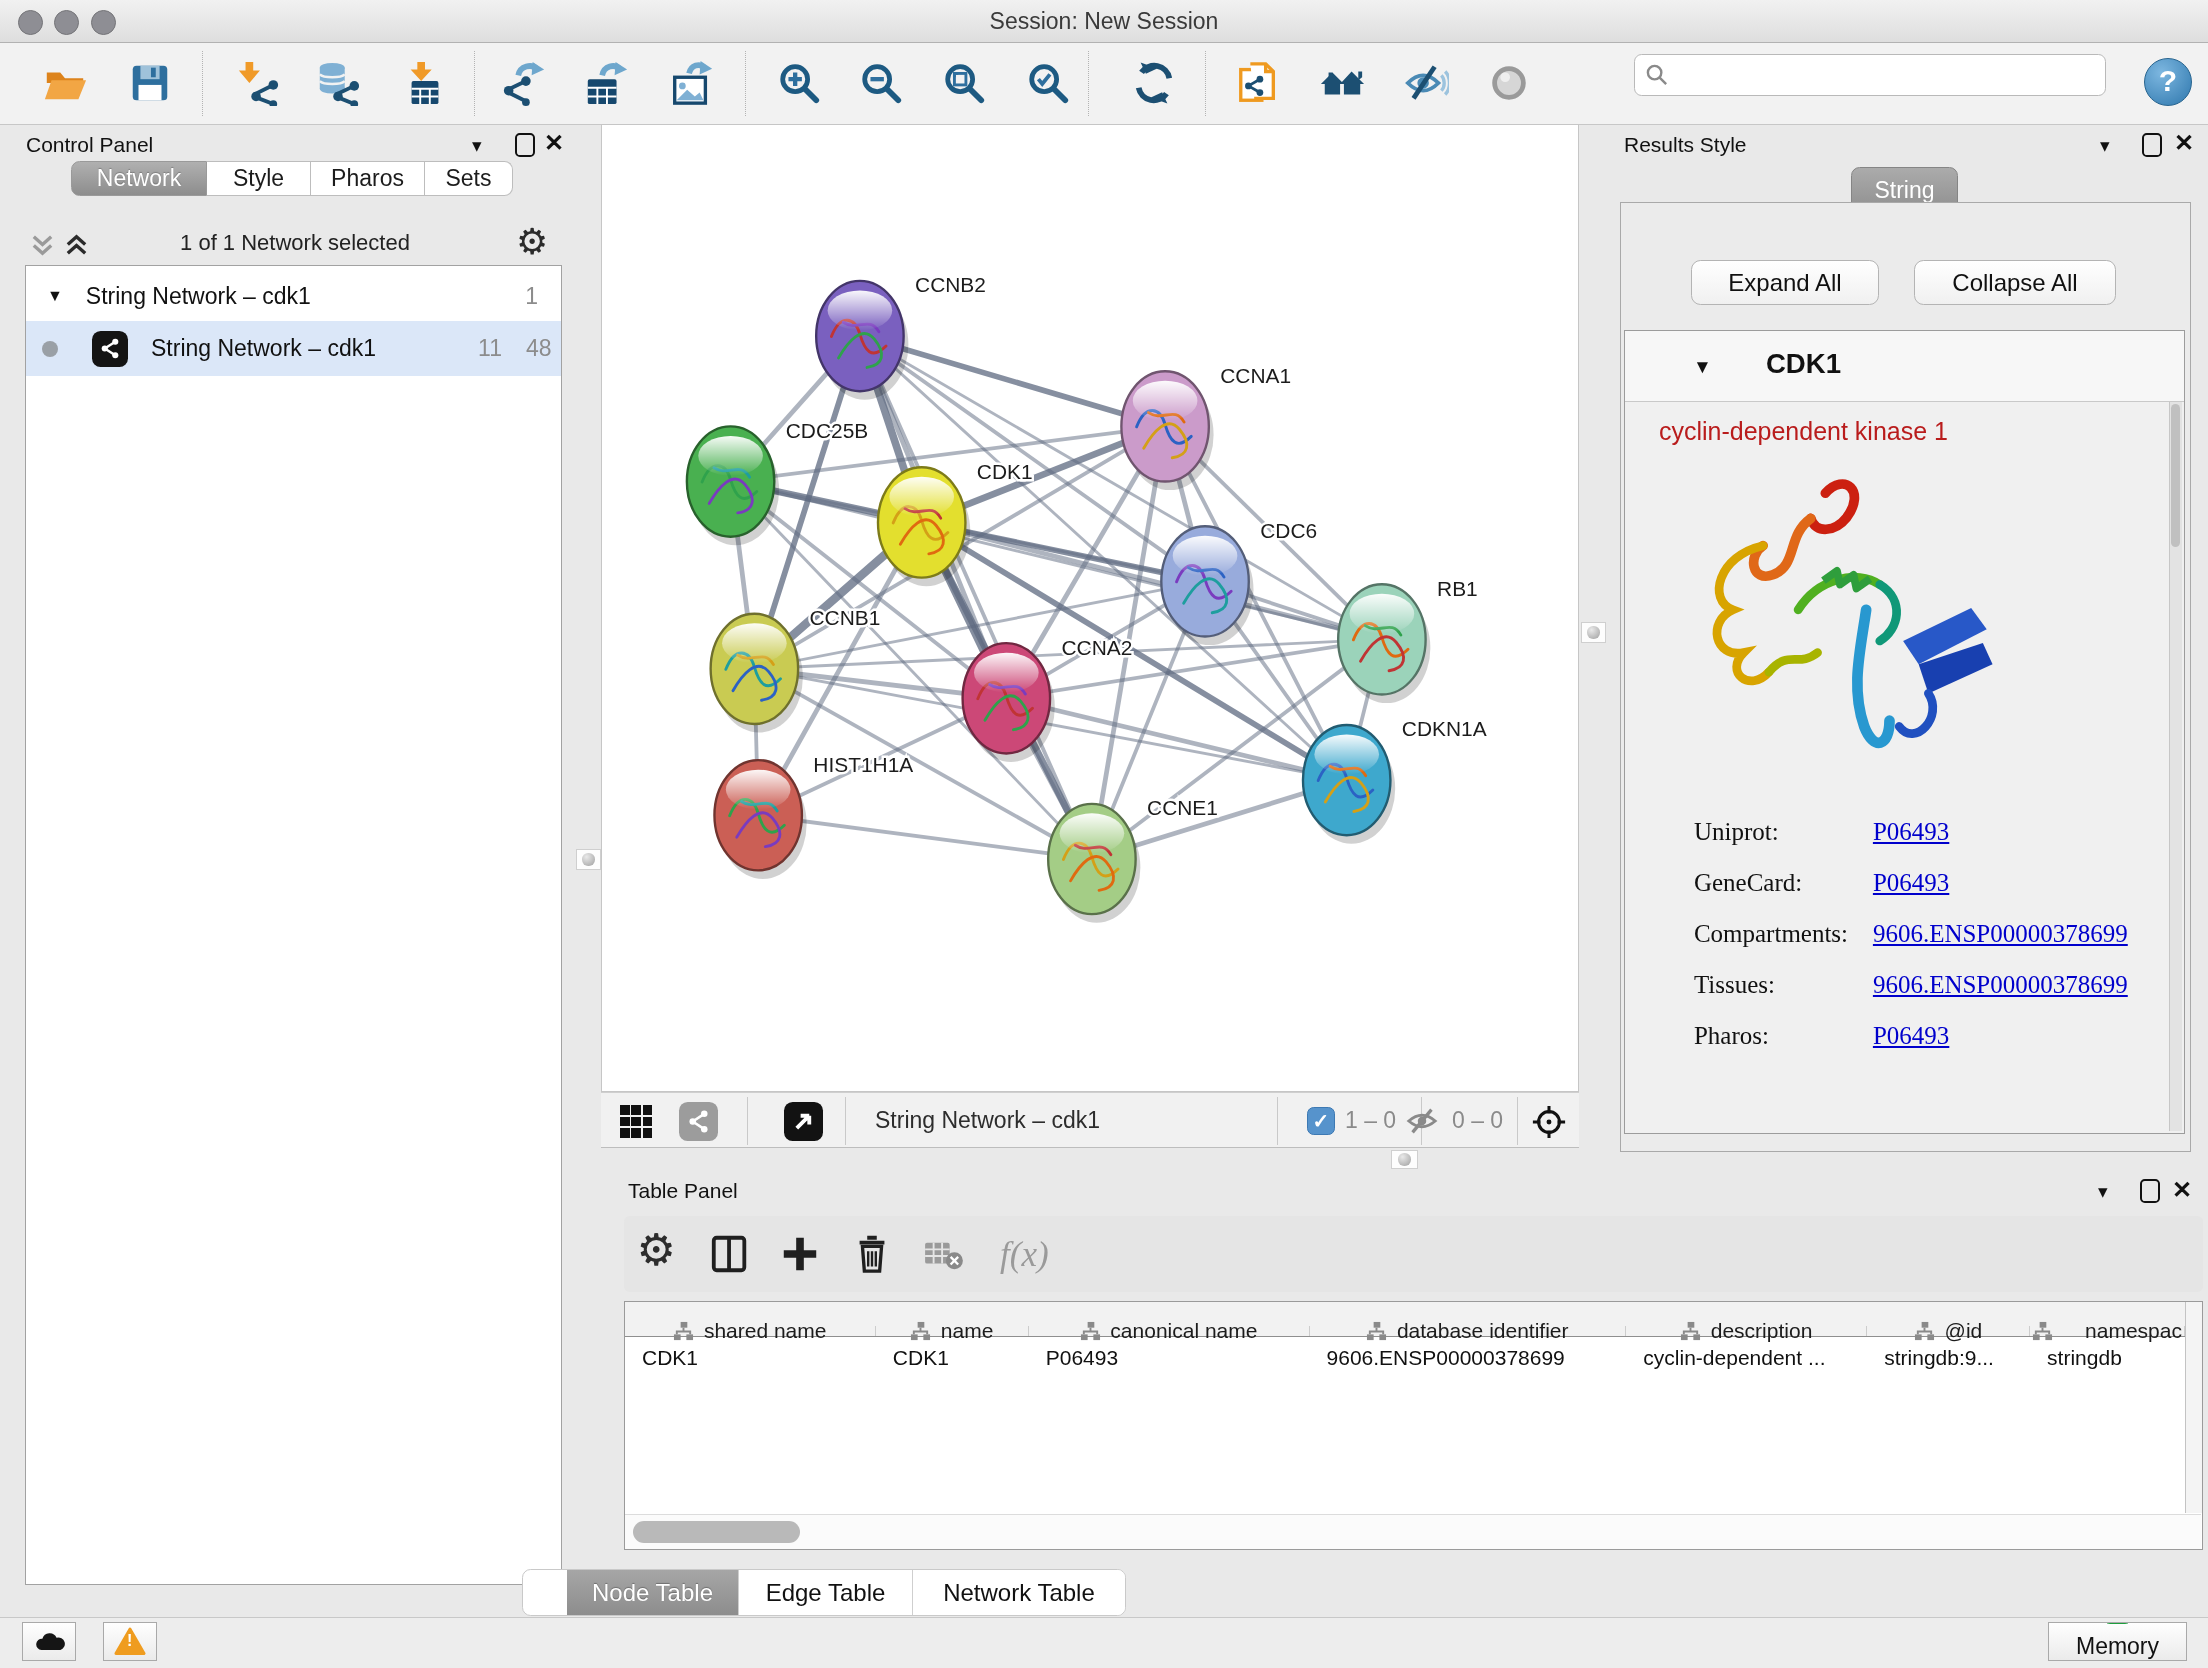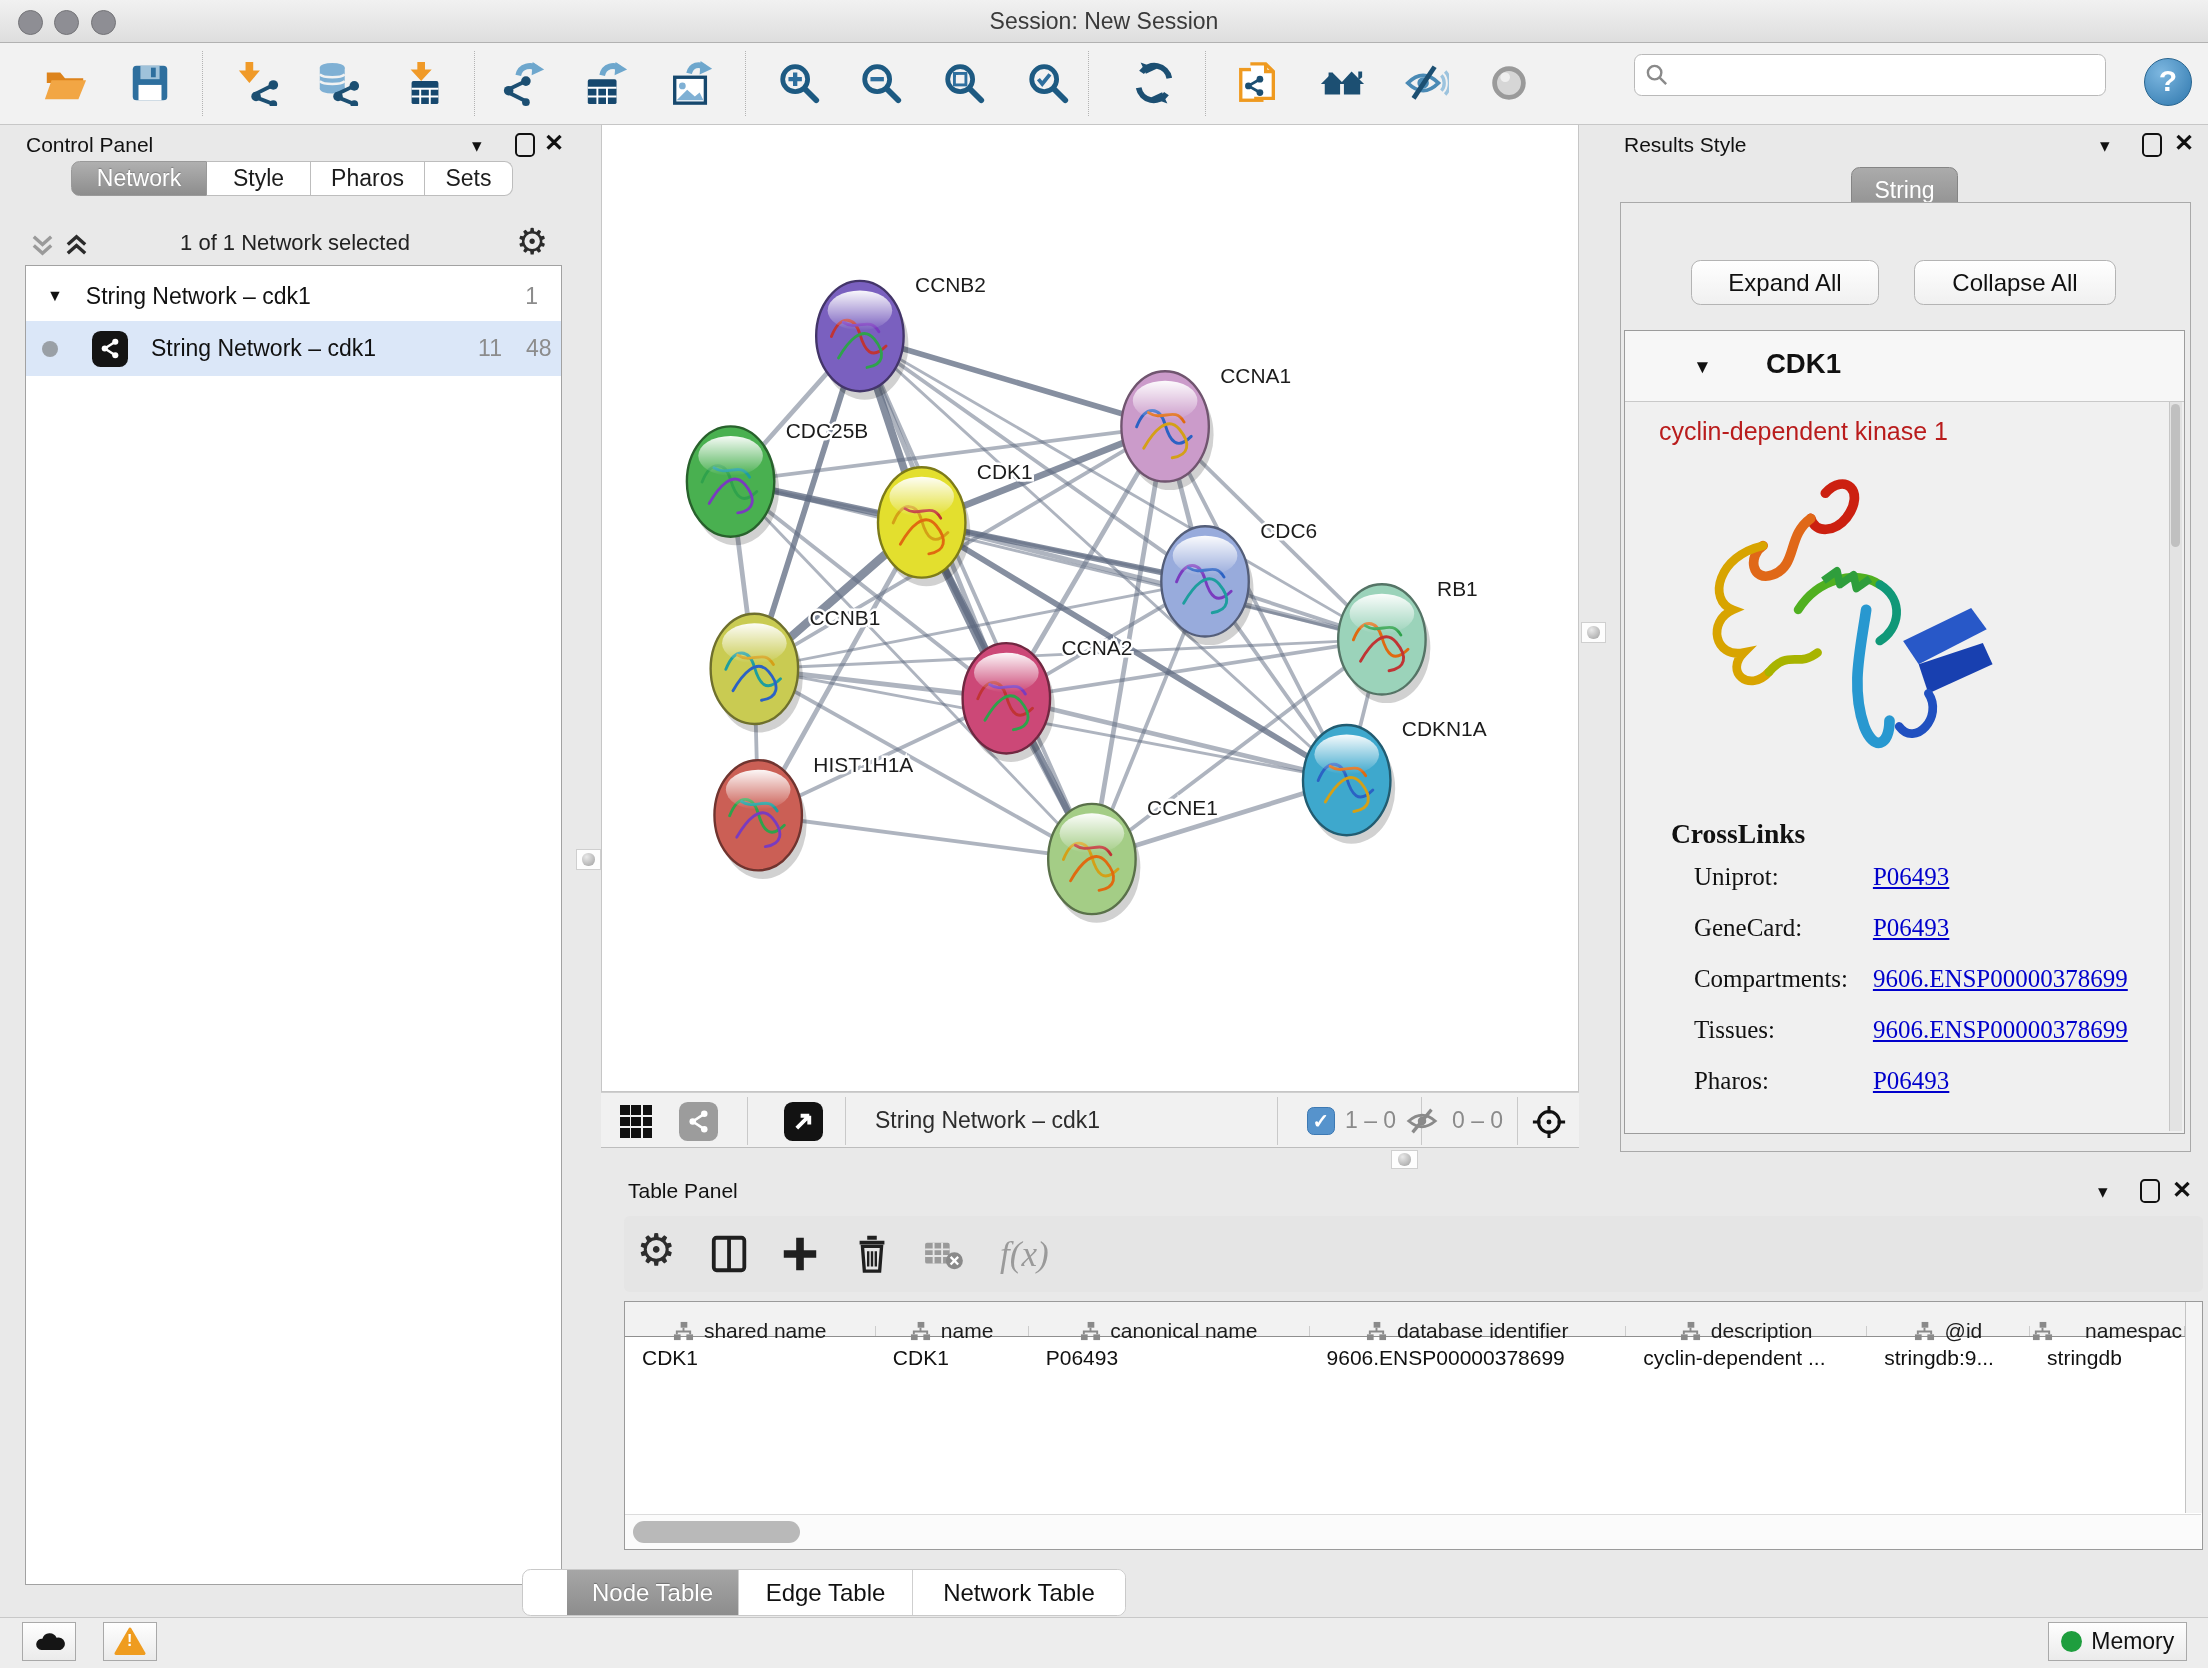--- a/index.html
+++ b/index.html
@@ -143,21 +143,21 @@
   .btab:last-child{border-right:none;}
   .btab.sel{background:linear-gradient(#a6a6a6,#8d8d8d);color:#fff;
     text-shadow:0 -1px 1px rgba(0,0,0,.3);}
   
   #statusbar{left:0;top:1617px;width:2208px;height:51px;background:#ededed;
     border-top:1px solid #c8c8c8;box-sizing:border-box;}
   .sb-btn{top:3.8px;height:39px;background:linear-gradient(#fefefe,#ebebeb);
     border:1.9px solid #a9a9a9;box-sizing:border-box;display:flex;align-items:center;
     justify-content:center;}
   #sb-cloud{left:22px;width:54px;} #sb-warn{left:103px;width:54px;position:absolute;}
-  #sb-memory{left:2048px;width:139px;gap:9.5px;}
+  #sb-memory{left:2048px;width:139px;gap:9.5px;flex-direction:column;}
   #mem-dot{width:21px;height:21px;border-radius:50%;background:#1e9e3e;}
   #mem-label{font-size:23px;color:#111;}
   #warn-ex{position:absolute;color:#fff;font-size:16px;font-weight:bold;top:9.5px;left:23px;}
 </style>
 </head>
 <body>
 
 <div id="titlebar" class="abs">
   <div class="tl-dot abs" style="left:18px"></div>
   <div class="tl-dot abs" style="left:54px"></div>
@@ -625,21 +625,20 @@
         <path d="M148 120l14-10 3 14 14-10 3 14 14-10" stroke="#2f9e3c" stroke-width="8" fill="none" stroke-linejoin="round"></path>
         <path d="M206 124 C232 140 226 170 206 182" stroke="#109878" stroke-width="9" fill="none" stroke-linecap="round"></path>
         <path d="M192 150 C186 192 176 230 190 270 C200 296 216 290 216 264" stroke="#2898d0" stroke-width="11" fill="none" stroke-linecap="round"></path>
         <polygon points="230,182 300,148 316,170 246,206" fill="#2858c8"></polygon>
         <polygon points="246,206 312,184 322,206 256,236" fill="#1840b0"></polygon>
         <path d="M256 236 C272 260 242 292 226 270" stroke="#2050c0" stroke-width="9" fill="none" stroke-linecap="round"></path>
       </svg>
     </div>
 
     <div id="crosslinks" class="abs">
-      <div id="cl-title">CrossLinks</div>
       <div id="cl-rows">
           <div class="cl-row">
             <div class="cl-label">Uniprot:</div>
             <div class="cl-value">P06493</div>
           </div>
           <div class="cl-row">
             <div class="cl-label">GeneCard:</div>
             <div class="cl-value">P06493</div>
           </div>
           <div class="cl-row">

